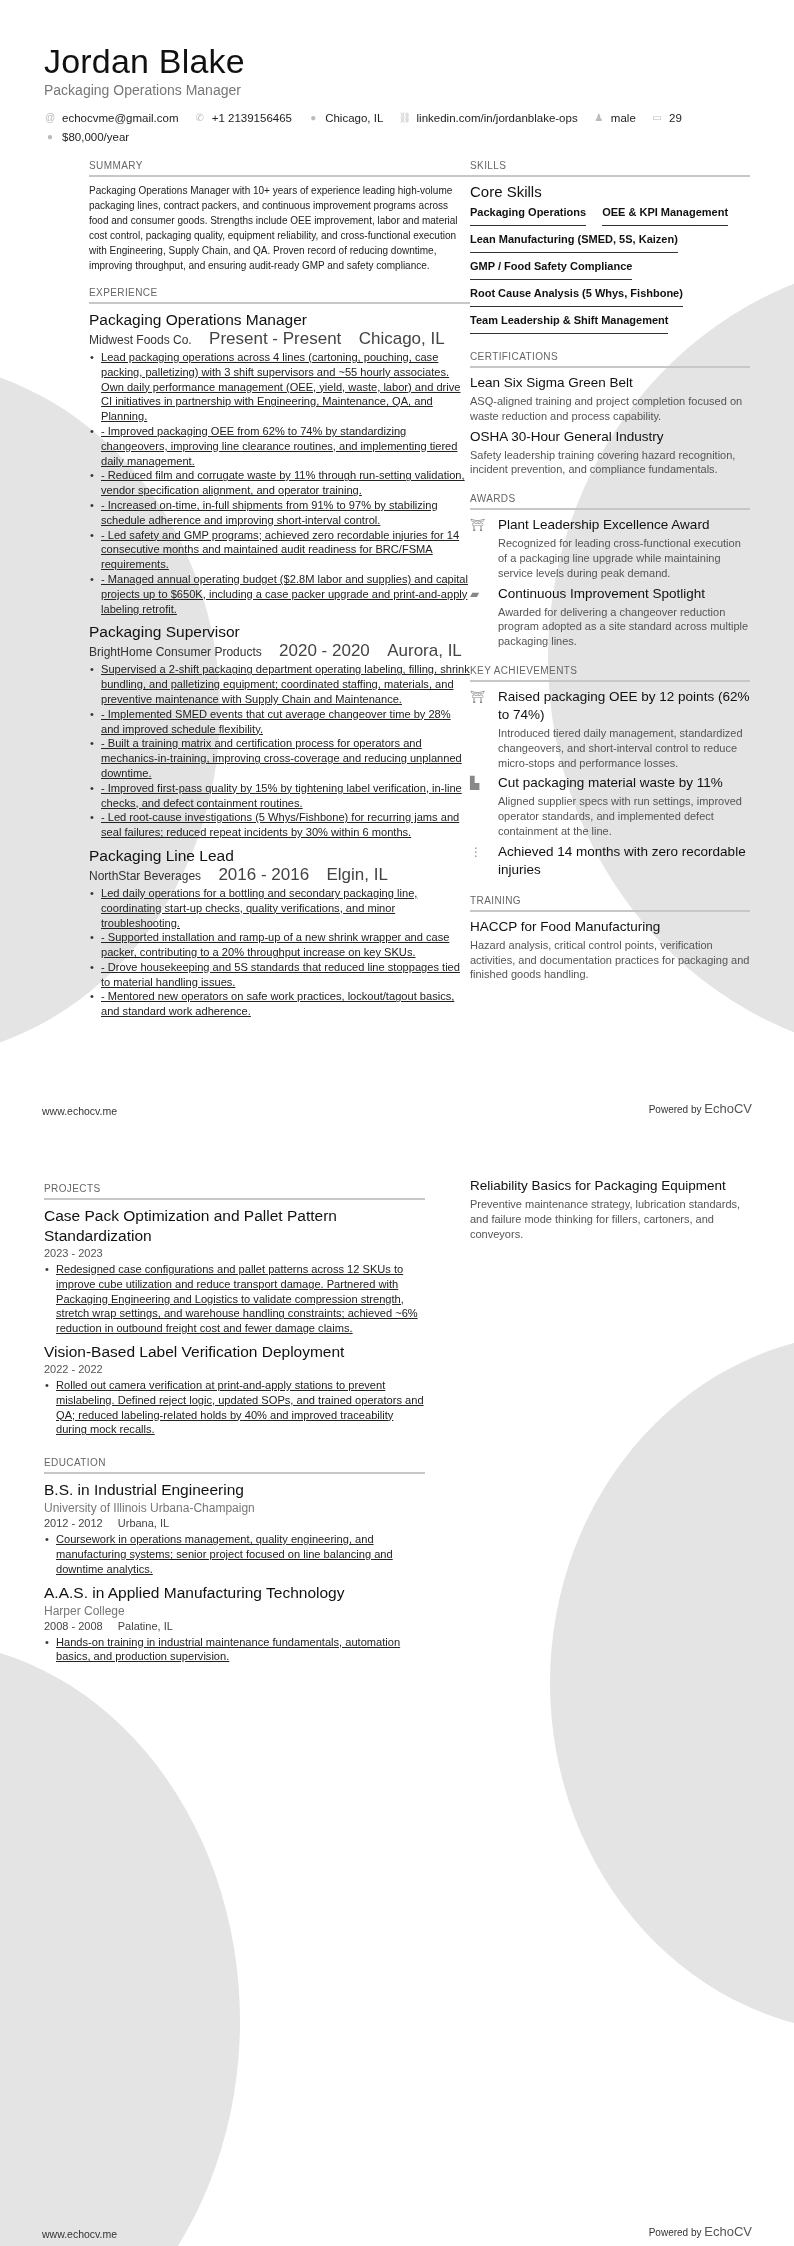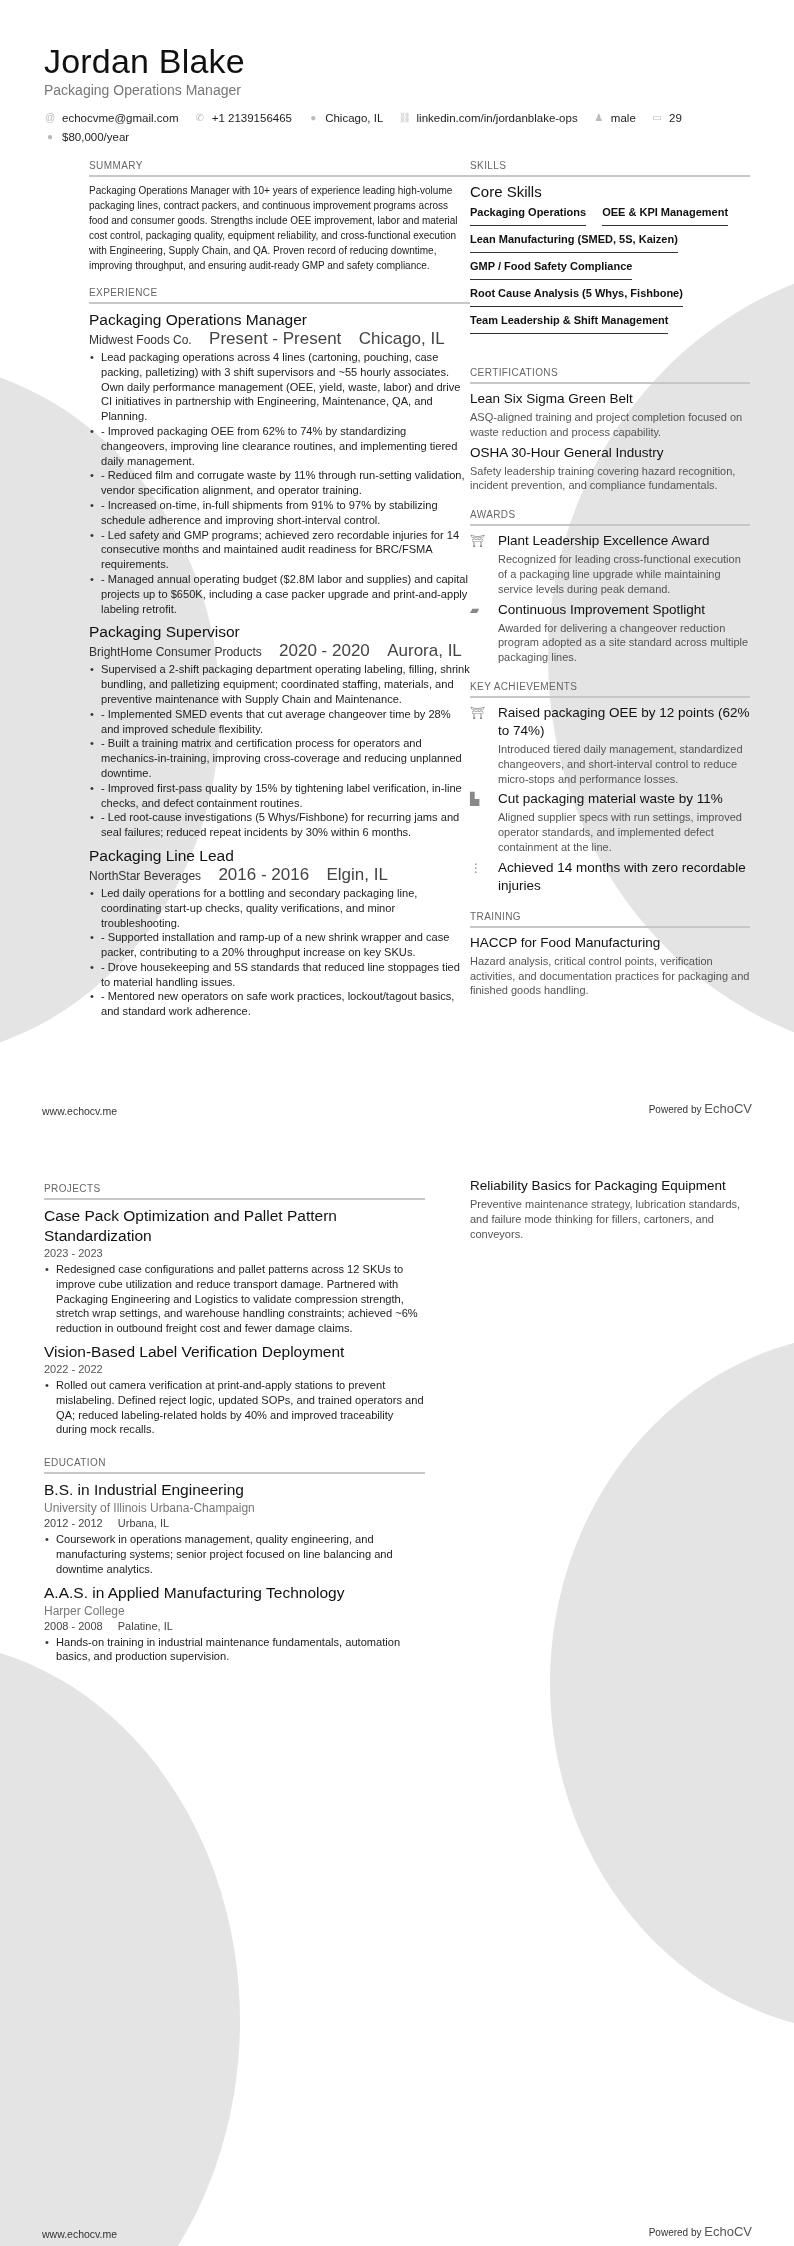--- a/index.html
+++ b/index.html
@@ -21,21 +21,21 @@
   .col-left { position: absolute; left: 44px; width: 381px; }
   .col-right { position: absolute; left: 470px; width: 280px; }
 
   .sec-title { font-size: 10px; letter-spacing: 0.4px; color: #666; text-transform: uppercase; padding-bottom: 4px; border-bottom: 2px solid #c7c7c7; margin-bottom: 6px; }
 
   .summary { font-size: 10px; line-height: 15px; color: #222; }
 
   .job-title { font-size: 15.5px; color: #111; margin-top: 6px; line-height: 20px; }
   .job-meta { font-size: 12px; color: #333; line-height: 17px; }
   .job-meta .sub { font-size: 17px; color: #444; margin-left: 14px; }
-  ul.bullets { list-style: none; margin-top: 1px; }
+  ul.bullets { list-style: none; margin-top: 1px; text-decoration: underline; }
   ul.bullets li { position: relative; padding-left: 12px; font-size: 11.1px; line-height: 14.8px; color: #222; }
   ul.bullets li::before { content: "•"; position: absolute; left: 1px; top: 0; color: #333; }
 
   .skills-head { font-size: 15px; color: #111; margin: 2px 0 4px; }
   .chips { display: flex; flex-wrap: wrap; }
   .chip { font-size: 11px; font-weight: 700; color: #111; padding: 2px 0 7px; margin: 0 16px 5px 0; border-bottom: 1.5px solid #333; }
 
   .item-title { font-size: 13.5px; color: #111; line-height: 18px; margin-top: 4px; }
   .item-desc { font-size: 11px; color: #555; line-height: 14.8px; margin-top: 2px; }
 
@@ -162,21 +162,21 @@
         <div class="chips">
           <span class="chip">Packaging Operations</span>
           <span class="chip">OEE &amp; KPI Management</span>
           <span class="chip">Lean Manufacturing (SMED, 5S, Kaizen)</span>
           <span class="chip">GMP / Food Safety Compliance</span>
           <span class="chip">Root Cause Analysis (5 Whys, Fishbone)</span>
           <span class="chip">Team Leadership &amp; Shift Management</span>
         </div>
       </section>
 
-      <section style="margin-top:28px;">
+      <section style="margin-top:12px;">
         <div class="sec-title">CERTIFICATIONS</div>
         <div>
           <div class="item-title">Lean Six Sigma Green Belt</div>
           <div class="item-desc">ASQ-aligned training and project completion focused on waste reduction and process capability.</div>
         </div>
         <div>
           <div class="item-title">OSHA 30-Hour General Industry</div>
           <div class="item-desc">Safety leadership training covering hazard recognition, incident prevention, and compliance fundamentals.</div>
         </div>
       </section>

